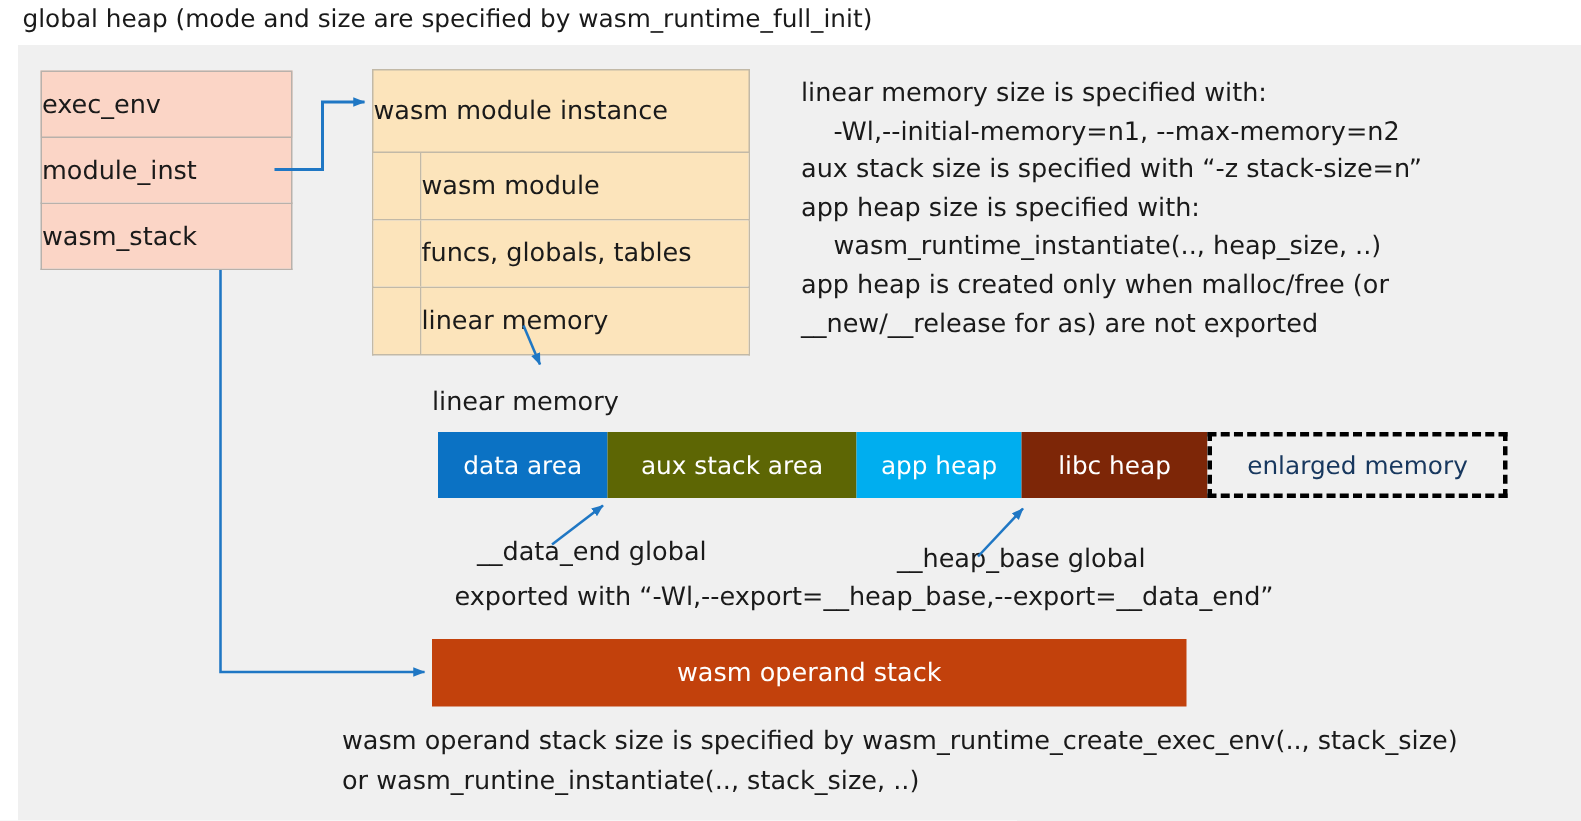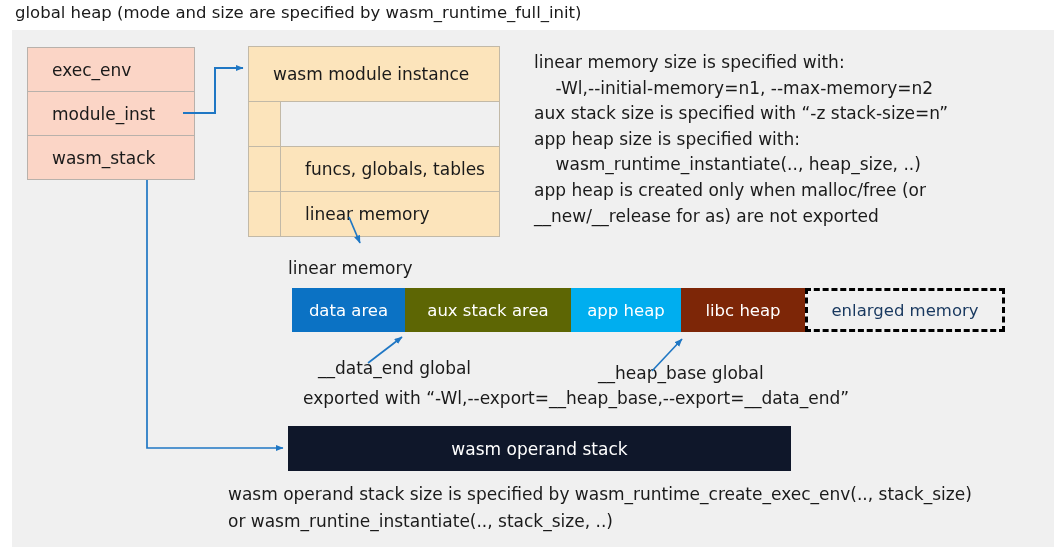--- a/index.html
+++ b/index.html
@@ -16,21 +16,21 @@
   }
   .title{
     position:absolute;left:15px;top:3px;
     font-size:16.5px;color:#1a1a1a;white-space:nowrap;
   }
 
   
   .boxtbl{position:absolute;box-sizing:border-box;}
   .boxrow{display:flex;box-sizing:border-box;}
   .cell{box-sizing:border-box;display:flex;align-items:center;
-        font-size:17px;color:#1a1a1a;padding-left:24px;}
+        font-size:17px;color:#1a1a1a;padding-left:0;}
 
   
   #execenv{left:27px;top:47px;width:168px;height:133px;}
   #execenv .hdr{width:168px;height:45px;background:#fbd5c6;border:1px solid #b8b1ab;}
   #execenv .sub{width:168px;height:44px;border:1px solid #b8b1ab;border-top:none;display:flex;flex-direction:column;}
   #execenv .gut{width:29px;background:#fbd5c6;border-right:1px solid #b8b1ab;}
   #execenv .body{flex:1;background:#fbd5c6;}
 
   
   #wmi{left:248px;top:46px;width:252px;height:179px;}
@@ -99,20 +99,21 @@
     <div class="body cell">wasm_stack</div>
   </div>
 </div>
 
 <div class="boxtbl" id="wmi">
   <div class="boxrow hdr">
     <div class="cell">wasm module instance</div>
   </div>
   <div class="boxrow sub">
     <div class="gut"></div>
+    <div class="body cell">wasm module</div>
   </div>
   <div class="boxrow sub">
     <div class="gut"></div>
     <div class="body cell">funcs, globals, tables</div>
   </div>
   <div class="boxrow sub">
     <div class="gut"></div>
     <div class="body cell">linear memory</div>
   </div>
 </div>
@@ -141,21 +142,21 @@
     </div>
     <div class="seg dashed" style="width: 200px; color: rgb(23, 55, 94);">
       <span>enlarged memory</span>
     </div>
   </div>
 
 <div class="cap" id="cap-data-end">__data_end global</div>
 <div class="cap" id="cap-heap-base">__heap_base global</div>
 <div class="cap" id="cap-exported">exported with “-Wl,--export=__heap_base,--export=__data_end”</div>
 
-<div id="opstack" style="background: #0f172a;">
+<div id="opstack" style="background: #c2410c;">
   <span>wasm operand stack</span>
 </div>
 
 <div class="bottomtext">wasm operand stack size is specified by wasm_runtime_create_exec_env(.., stack_size)
 or wasm_runtine_instantiate(.., stack_size, ..)</div>
 
 <svg class="overlay">
   <defs>
     <marker id="ah" markerWidth="9" markerHeight="9" refX="7.5" refY="3.2" orient="auto" markerUnits="userSpaceOnUse">
       <path d="M0,0 L8,3.2 L0,6.4 z" fill="#1f77c4"></path>

